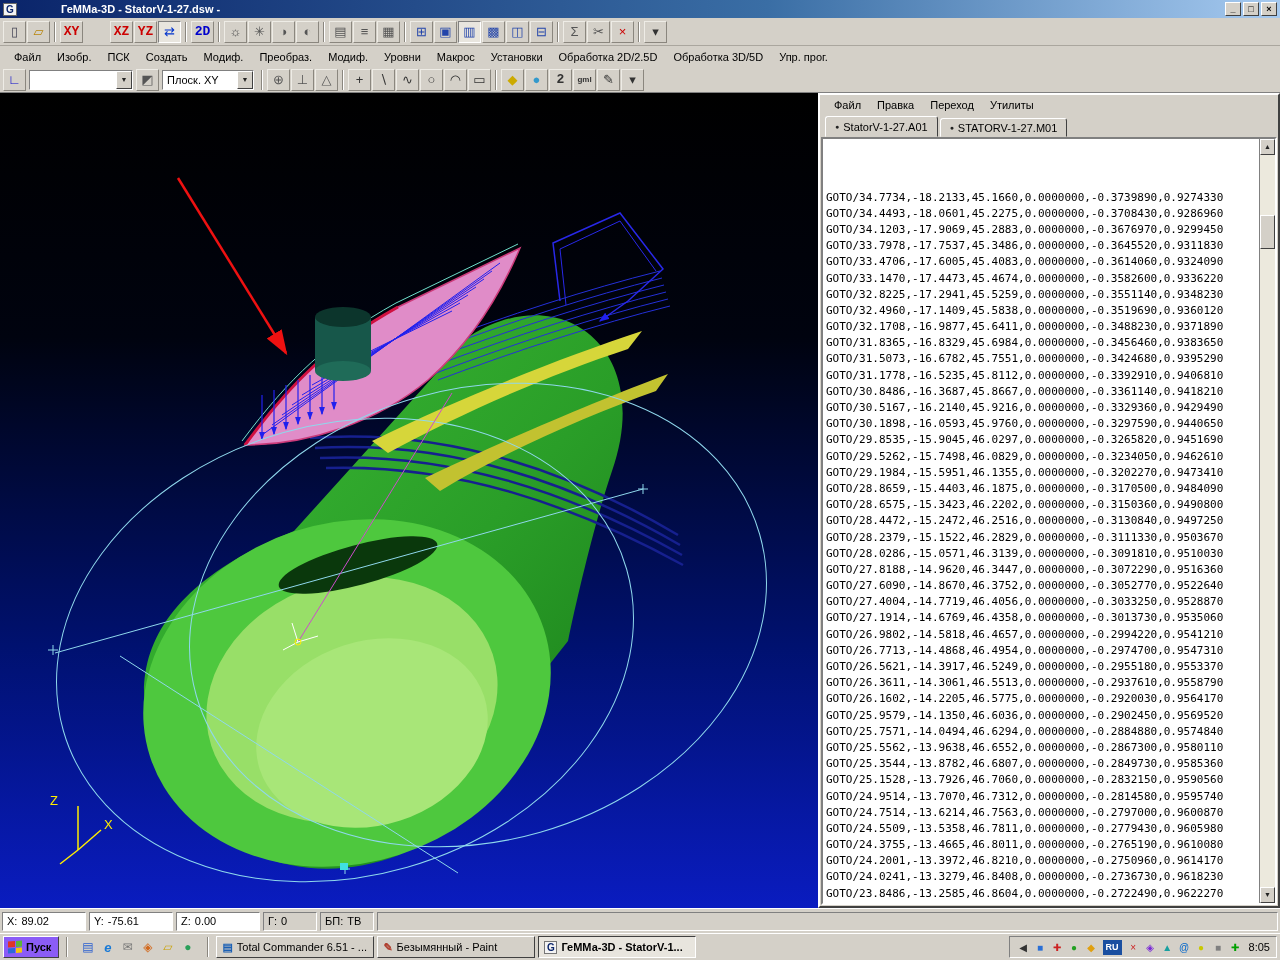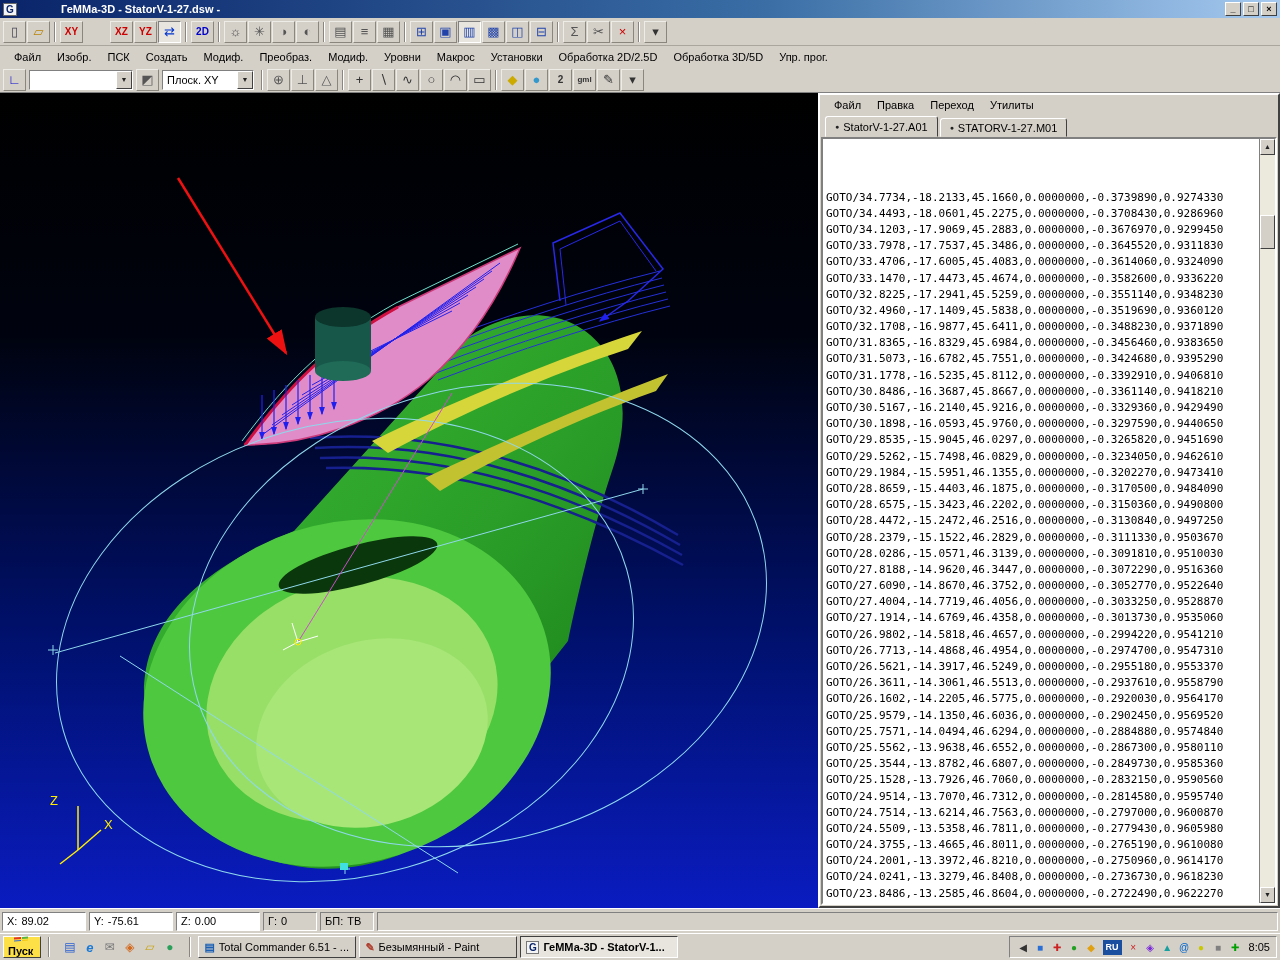--- a/index.html
+++ b/index.html
@@ -9,21 +9,21 @@
   
   .titlebar { height:18px; background:linear-gradient(90deg,#0a246a,#3a6ea5 60%,#a6caf0); display:flex; align-items:center; padding:0 3px; color:#fff; flex:0 0 18px; }
   .app-icon { width:14px; height:13px; background:#f4f4f4; border:1px solid #666; color:#0a246a; font-weight:bold; font-size:10px; line-height:11px; text-align:center; margin-right:4px; }
   .title-text { flex:1; font-weight:bold; font-size:11px; white-space:nowrap; overflow:hidden;margin-left:40px; }
   .win-btn { width:16px; height:14px; margin-left:2px; background:#d4d0c8; border:1px solid; border-color:#fff #404040 #404040 #fff; color:#000; font-size:9px; line-height:12px; text-align:center; font-weight:bold; }
 
   
   .toolbar1 { height:28px; flex:0 0 28px; display:flex; align-items:center; padding:2px 3px; background:#d4d0c8; border-bottom:1px solid #aaa69e; }
   .tb-group { display:flex; align-items:center; gap:1px; }
   .tb-btn { width:23px; height:22px; display:flex; align-items:center; justify-content:center; font-size:13px; color:#333; background:#d4d0c8; border:1px solid; border-color:#eeece6 #8a867e #8a867e #eeece6; cursor:default; }
-  .tb-btn.txt { font-size:10px; font-weight:bold; letter-spacing:0; }
+  .tb-btn.txt { font-size:13px; font-weight:bold; letter-spacing:0;font-family:Liberation Mono, monospace; }
   .tb-btn.txt-sm { font-size:8px; font-weight:bold; }
   .tb-btn.pressed { border-color:#808080 #fff #fff #808080; background:#e8e5de; }
   .tb-sep { width:2px; height:20px; margin:0 4px; border-left:1px solid #8a867e; border-right:1px solid #fff; }
   .menubar { height:21px; flex:0 0 21px; display:flex; align-items:center; padding-left:6px; background:#d4d0c8; }
   .menu-item { padding:3px 8px; white-space:nowrap; }
   .toolbar2 { height:26px; flex:0 0 26px; display:flex; align-items:center; padding:2px 3px; background:#d4d0c8; border-bottom:1px solid #808080; }
   .combo { height:20px; background:#fff; border:1px solid; border-color:#808080 #fff #fff #808080; display:flex; align-items:center; padding-left:4px; margin:0 3px; font-size:11px; }
   .combo .cb-arrow { margin-left:auto; width:16px; height:18px; background:#d4d0c8; border:1px solid; border-color:#fff #404040 #404040 #fff; font-size:7px; display:flex; align-items:center; justify-content:center; color:#222; }
   .combo1 { width:104px; } .combo2 { width:92px; }
 
@@ -49,21 +49,21 @@
   .sb-thumb { position:absolute; left:0; top:60px; width:100%; height:34px; background:#d4d0c8; border:1px solid; border-color:#fff #404040 #404040 #fff; }
 
   
   .statusbar { height:25px; flex:0 0 25px; background:#d4d0c8; border-top:1px solid #fff; display:flex; align-items:center; padding:2px 2px; gap:3px; }
   .status-field { width:84px; height:19px; background:#fff; border:1px solid; border-color:#808080 #fff #fff #808080; display:flex; align-items:center; padding:0 4px; gap:4px; overflow:hidden; }
   .status-field.gray { width:54px; background:#d4d0c8; }
   .status-spacer { flex:1; height:19px; border:1px solid; border-color:#808080 #fff #fff #808080; }
 
   
   .taskbar { height:27px; flex:0 0 27px; background:#d4d0c8; border-top:1px solid #fff; display:flex; align-items:center; padding:2px 3px; gap:3px; }
-  .start-btn { height:22px; display:flex; align-items:center; gap:4px; padding:0 7px 0 4px; font-weight:bold; font-size:11px; background:#fde047; border:1px solid; border-color:#fff #404040 #404040 #fff;flex-direction:column; }
+  .start-btn { height:22px; display:flex; align-items:center; gap:4px; padding:0 7px 0 4px; font-weight:bold; font-size:11px; background:#8b5cf6; border:1px solid; border-color:#fff #404040 #404040 #fff; }
   .win-flag { width:14px; height:12px; display:grid; grid-template-columns:1fr 1fr; grid-template-rows:1fr 1fr; gap:1px; transform:skewY(-4deg); }
   .win-flag i:nth-child(1){background:#e03427;} .win-flag i:nth-child(2){background:#5bb53a;}
   .win-flag i:nth-child(3){background:#2e69d8;} .win-flag i:nth-child(4){background:#f3c40f;}
   .quicklaunch { display:flex; align-items:center; gap:3px; padding:0 4px; }
   .ql-icon { width:17px; height:17px; display:flex; align-items:center; justify-content:center; font-size:12px; }
   .ql-icon.ie { font-style:italic; font-weight:bold; font-size:13px; }
   .task-btn { width:158px; height:22px; display:flex; align-items:center; gap:4px; padding:0 5px; background:#d4d0c8; border:1px solid; border-color:#fff #404040 #404040 #fff; white-space:nowrap; overflow:hidden; font-size:11px; }
   .task-btn.active { border-color:#404040 #fff #fff #404040; background:#e8e5de; font-weight:bold; }
   .ticon { font-size:11px; font-weight:bold; flex:0 0 auto; }
   .ticon.tc { color:#1a5fb4; } .ticon.paint { color:#b04030; } .ticon.gemma { color:#0a246a; background:#f4f4f4; border:1px solid #777; width:13px; height:13px; line-height:11px; text-align:center; font-size:10px; }

